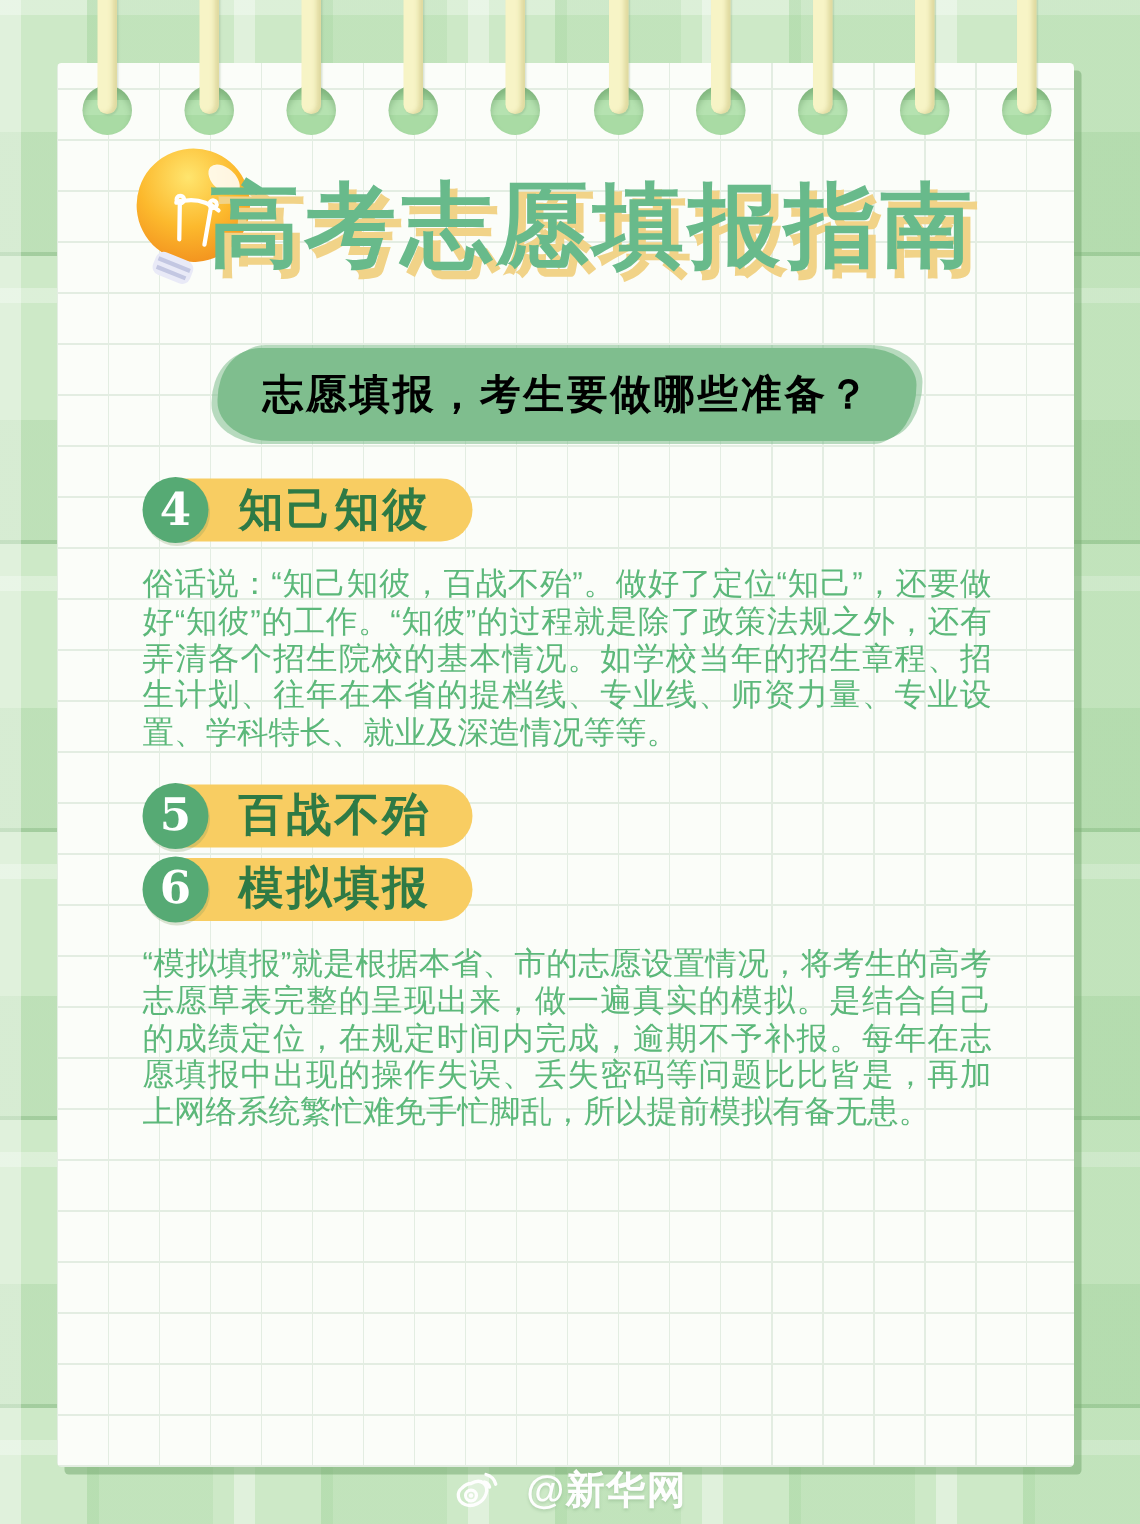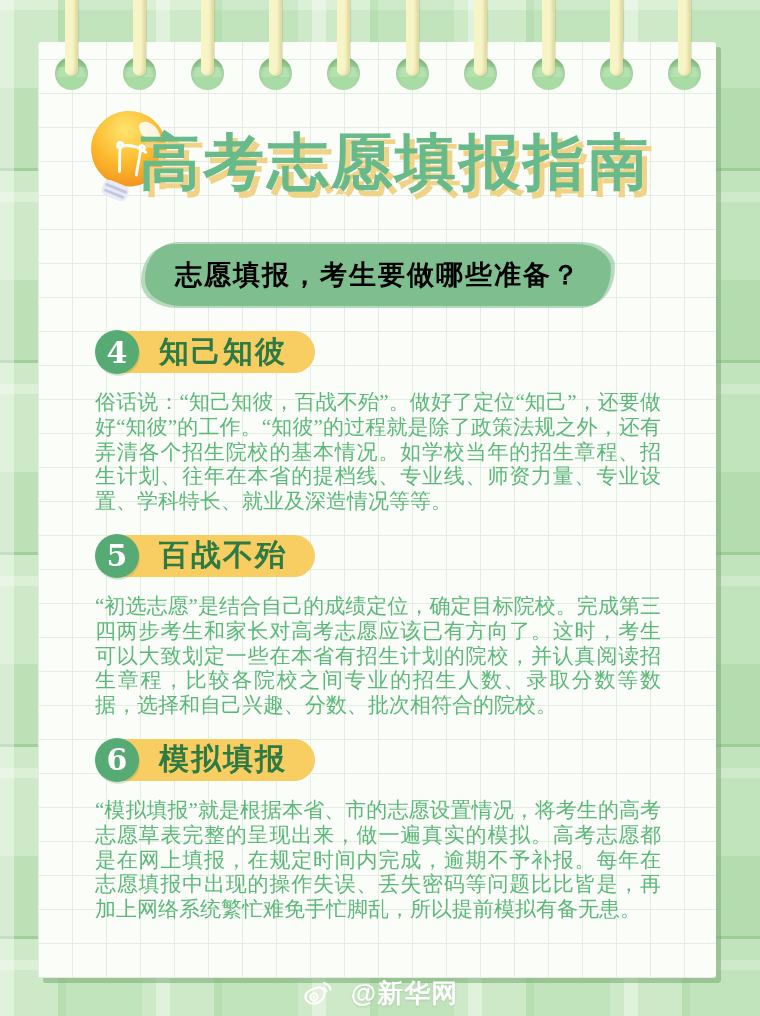--- a/index.html
+++ b/index.html
@@ -31,21 +31,21 @@
     position:absolute;left:0;top:57px;width:33px;height:33px;border-radius:50%;
     background:linear-gradient(180deg,#9fd49b 0 30%,#b5e2b0 30% 60%,#a9dba4 60%);
     box-shadow:inset 0 4px 4px rgba(55,105,55,0.28);
   }
   .stick{
     position:absolute;left:10px;top:-34px;width:13px;height:110px;border-radius:7px;
     background:#f7f4c6;
     box-shadow:inset -3px 0 3px rgba(196,186,116,0.45), 1px 1px 1px rgba(120,150,110,0.25);
   }
   .content{position:absolute;left:38px;top:42px;width:678px;height:936px;z-index:2;
-    padding:0 55px 0 57px;box-sizing:border-box;margin-top:12px;}
+    padding:0 55px 0 57px;box-sizing:border-box;}
   .title-row{position:relative;height:104px;margin-top:66px;}
   .bulb{position:absolute;left:-14px;top:-12px;width:104px;height:104px;z-index:1;}
   .title{
     position:absolute;left:44px;top:2px;margin:0;z-index:2;
     font-family:"DejaVu Sans","Liberation Sans",sans-serif;
     font-size:61px;font-weight:bold;letter-spacing:3px;color:#68ba8b;
     text-shadow:5px 6px 0 #f1d388;white-space:nowrap;
   }
   .subtitle-wrap{margin-top:20px;text-align:center;}
   .subtitle-pill{
@@ -66,21 +66,21 @@
     font-family:"DejaVu Serif","Liberation Serif",serif;font-size:30px;font-weight:bold;
     display:flex;align-items:center;justify-content:center;
     box-shadow:1px 2px 0 rgba(120,150,90,0.25);
   }
   .sec-title{
     font-family:Liberation Mono, monospace;
     font-size:30px;font-weight:bold;color:#2e7a45;letter-spacing:2px;white-space:nowrap;
   }
   .sec-body{
     margin-top:17px;color:#5cb87a;font-size:21px;line-height:24.8px;
-    text-align:justify;letter-spacing:0;font-family:Liberation Serif, serif;
+    text-align:justify;letter-spacing:0;
   }
   .m-sec4{margin-top:25px;}
   .m-sec5{margin-top:8px;}
   .m-sec6{margin-top:7px;}
   .footer{
     position:absolute;left:0;bottom:5px;width:760px;z-index:4;
     display:flex;align-items:center;justify-content:center;gap:17px;
     color:#fefefe;font-size:26px;font-weight:600;letter-spacing:1px;
     text-shadow:0 1px 2px rgba(90,140,90,0.25);
   }
@@ -177,29 +177,28 @@
         <span class="sec-title">知己知彼</span>
       </div>
       <p class="sec-body">俗话说：“知己知彼，百战不殆”。做好了定位“知己”，还要做好“知彼”的工作。“知彼”的过程就是除了政策法规之外，还有弄清各个招生院校的基本情况。如学校当年的招生章程、招生计划、往年在本省的提档线、专业线、师资力量、专业设置、学科特长、就业及深造情况等等。</p>
     </div>
 
     <div class="section m-sec5">
       <div class="sec-header">
         <span class="sec-num">5</span>
         <span class="sec-title">百战不殆</span>
       </div>
-      <p class="sec-body">“初选志愿”是结合自己的成绩定位，确定目标院校。完成第三四两步考生和家长对高考志愿应该已有方向了。这时，考生可以大致划定一些在本省有招生计划的院校，并认真阅读招生章程，比较各院校之间专业的招生人数、录取分数等数据，选择和自己兴趣、分数、批次相符合的院校。</p>
     </div>
 
     <div class="section m-sec6">
       <div class="sec-header">
         <span class="sec-num">6</span>
         <span class="sec-title">模拟填报</span>
       </div>
-      <p class="sec-body">“模拟填报”就是根据本省、市的志愿设置情况，将考生的高考志愿草表完整的呈现出来，做一遍真实的模拟。高考志愿都是在网上填报，在规定时间内完成，逾期不予补报。每年在志愿填报中出现的操作失误、丢失密码等问题比比皆是，再加上网络系统繁忙难免手忙脚乱，所以提前模拟有备无患。</p>
+      <p class="sec-body">“模拟填报”就是根据本省、市的志愿设置情况，将考生的高考志愿草表完整的呈现出来，做一遍真实的模拟。是结合自己的成绩定位，在规定时间内完成，逾期不予补报。每年在志愿填报中出现的操作失误、丢失密码等问题比比皆是，再加上网络系统繁忙难免手忙脚乱，所以提前模拟有备无患。</p>
     </div>
 
   </div>
 
   <div class="footer">
     <svg class="weibo" viewBox="0 0 32 30" aria-hidden="true">
       <g stroke="#fefefe" stroke-width="2.2" fill="none" stroke-linecap="round">
         <path d="M12 10 c7 -4 12 1 10 7 c-2 6 -9 9 -14 7 c-5 -2 -6 -8 -2 -11 c2 -2 4 -3 6 -3 z"></path>
         <circle cx="12" cy="18" r="3.6"></circle>
         <path d="M22 4 a9 9 0 0 1 6.5 6.5"></path>

